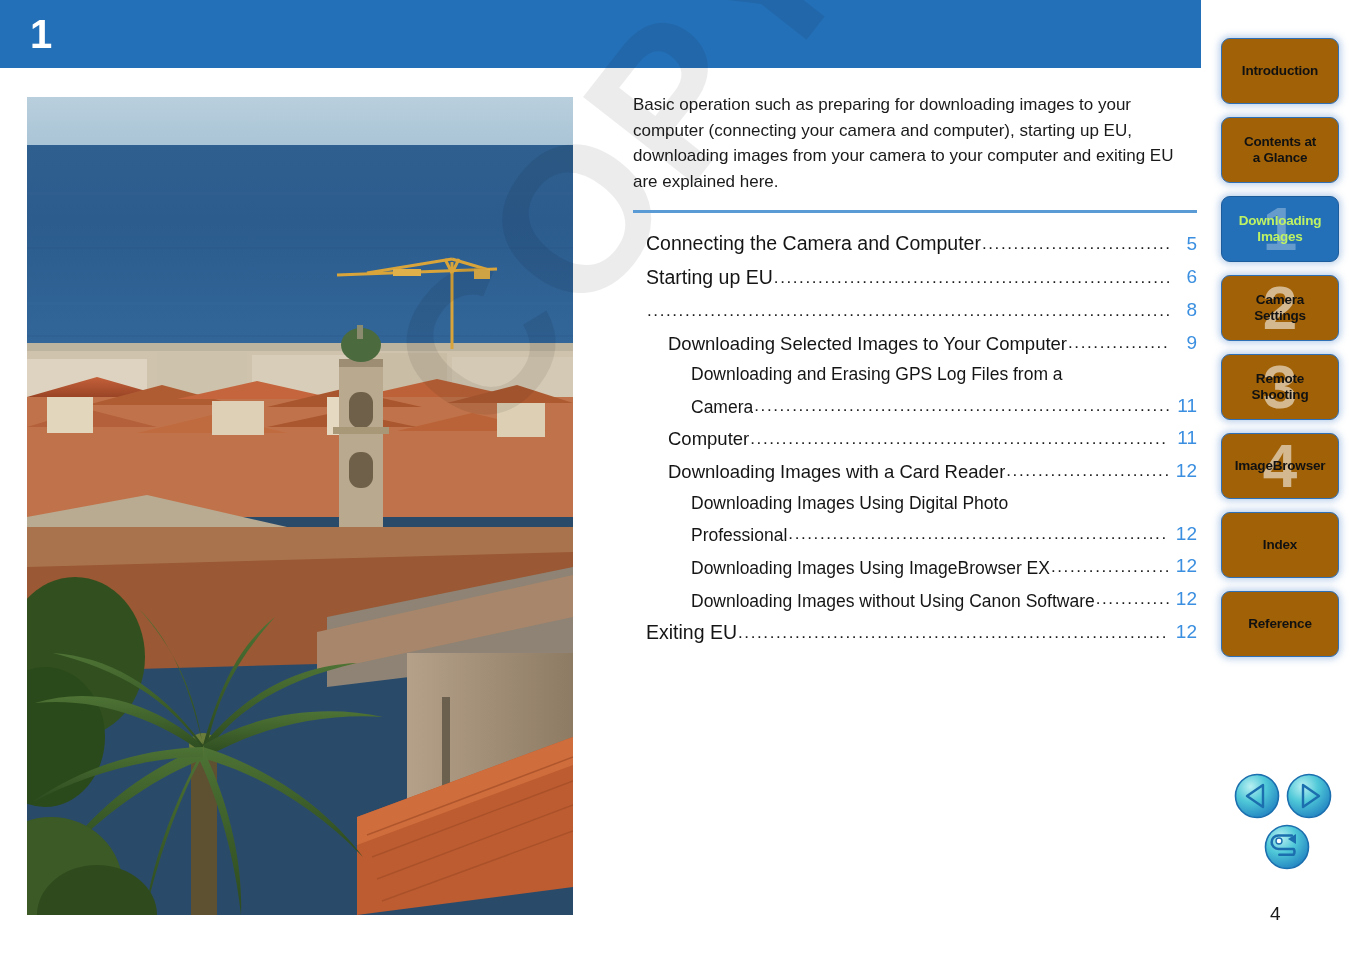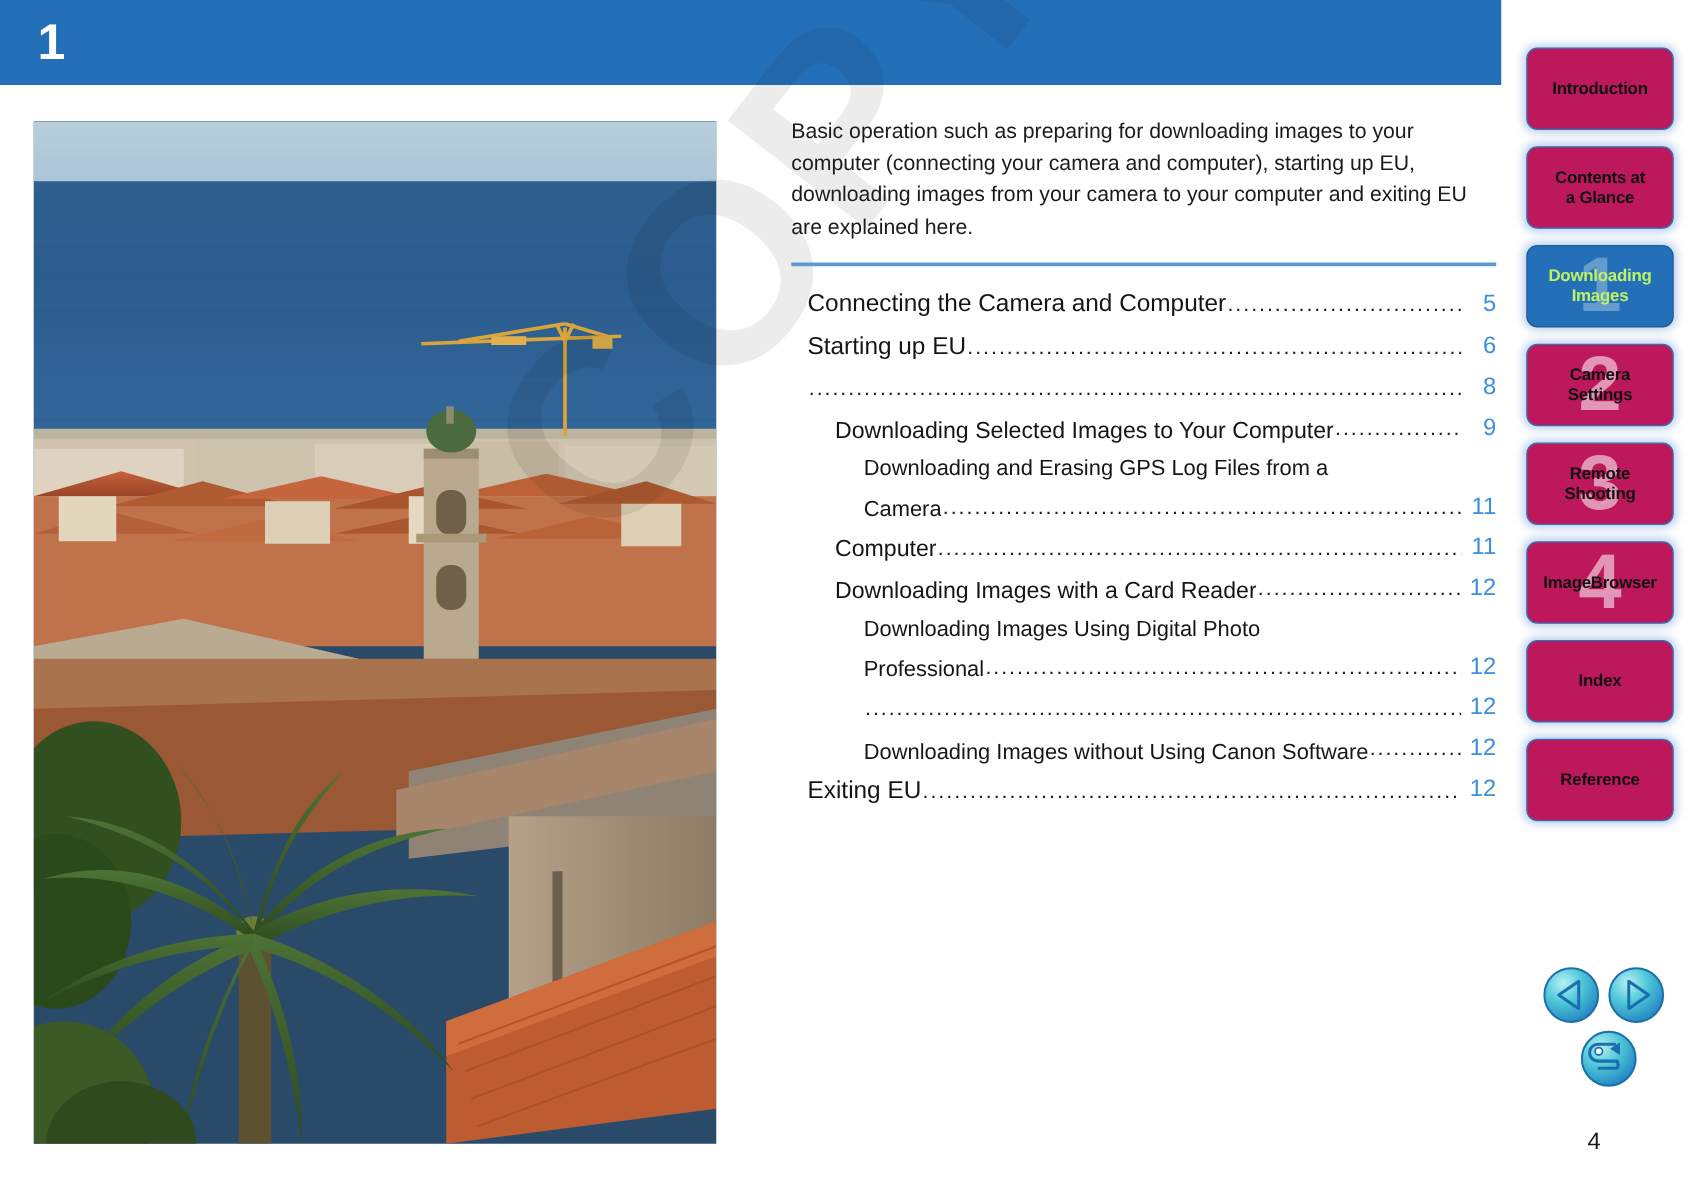--- a/index.html
+++ b/index.html
@@ -145,21 +145,21 @@
     top: 38px;
     width: 120px;
   }
   .tab {
     position: relative;
     width: 118px;
     height: 66px;
     margin-bottom: 13px;
     border-radius: 9px;
     border: 1px solid #2f6fb5;
-    background: #be185d;
+    background: #a16207;
     box-shadow: 0 0 7px 2px rgba(70,130,200,0.38);
     display: flex;
     align-items: center;
     justify-content: center;
     overflow: hidden;
     box-sizing: border-box;
   }
   .tab.active {
     background: #2470b8;
     border-color: #1d5c9b;
@@ -409,20 +409,21 @@
       </li>
       <li class="toc-row lvl-2 wrap">
         <div>Downloading Images Using Digital Photo</div>
         <div style="display: flex; align-items: flex-end; white-space: nowrap;">
           <span class="toc-label">Professional</span>
           <span class="toc-dots">............................................................................................................................................</span>
           <span class="toc-page">12</span>
         </div>
       </li>
       <li class="toc-row lvl-2">
+        <span class="toc-label">Downloading Images Using ImageBrowser EX</span>
         <span class="toc-dots">............................................................................................................................................</span>
         <span class="toc-page">12</span>
       </li>
       <li class="toc-row lvl-2">
         <span class="toc-label">Downloading Images without Using Canon Software</span>
         <span class="toc-dots">............................................................................................................................................</span>
         <span class="toc-page">12</span>
       </li>
       <li class="toc-row lvl-0">
         <span class="toc-label">Exiting EU</span>

